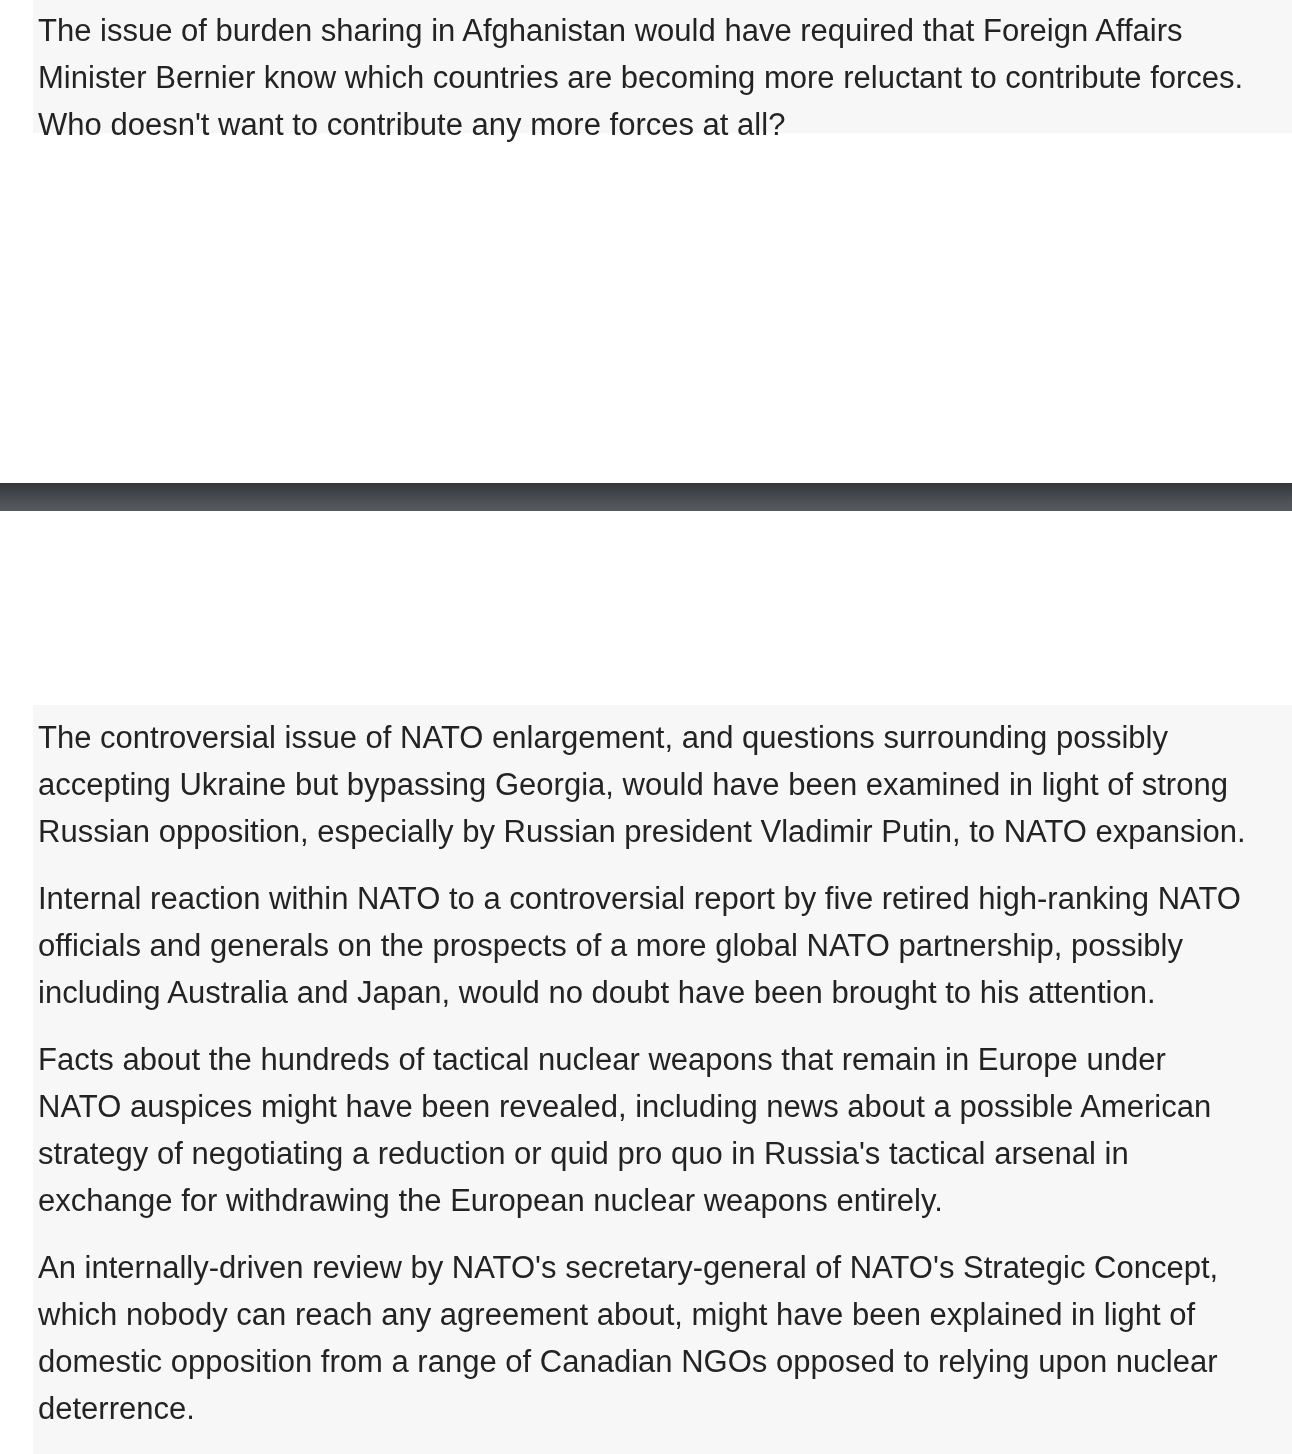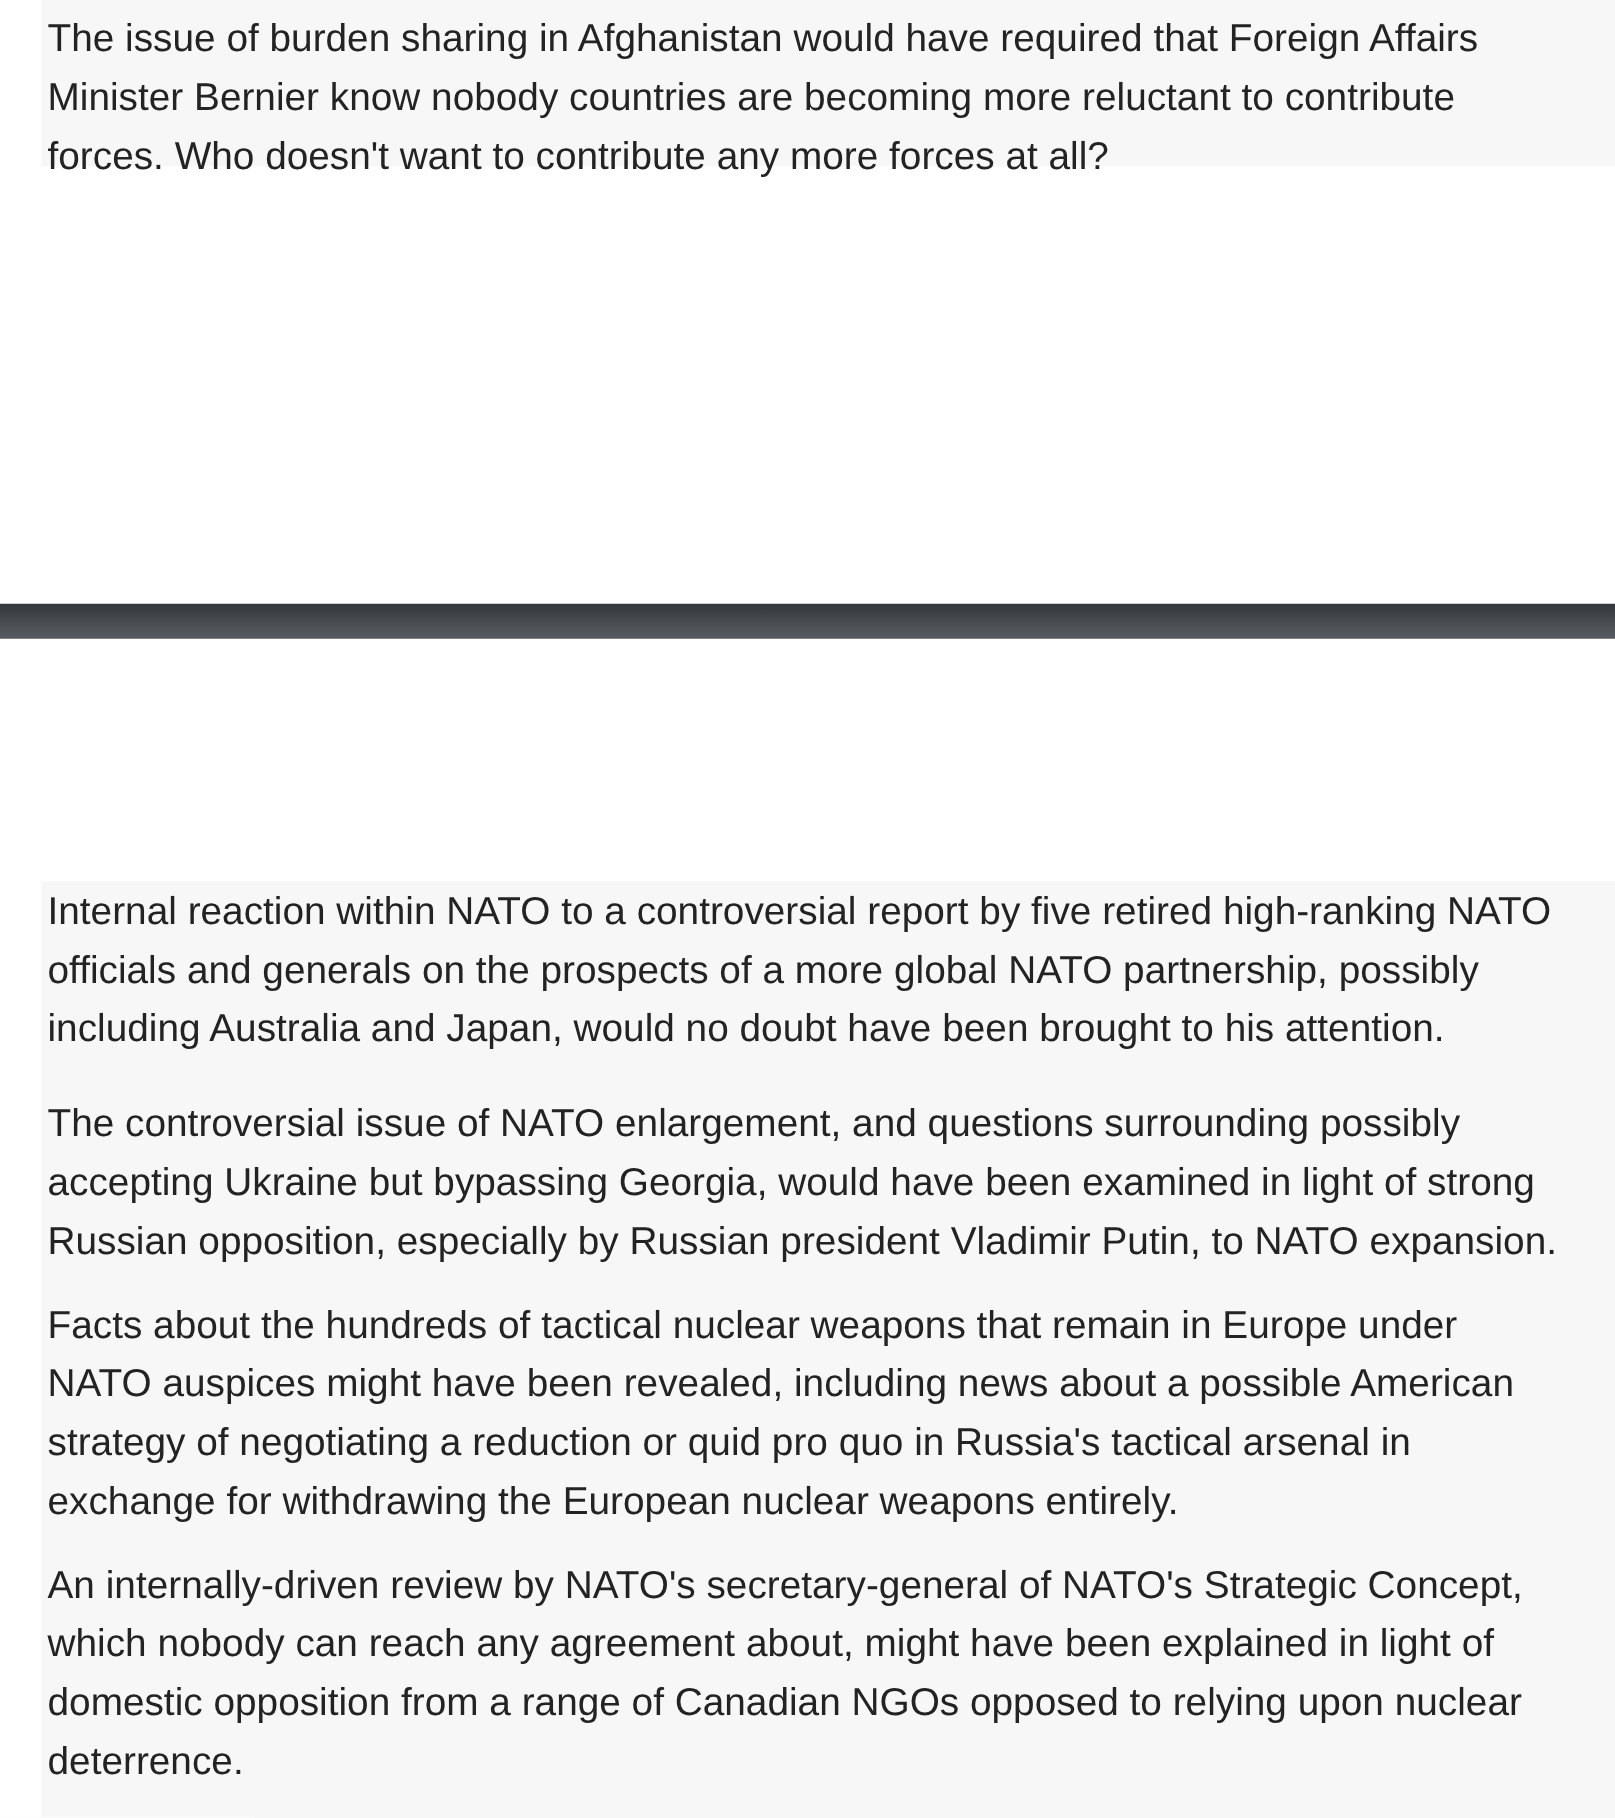--- a/index.html
+++ b/index.html
@@ -78,25 +78,25 @@
     height: 28px;
     background: linear-gradient(to bottom, #33373b 0%, #3e4246 28%, #4e5256 66%, #56595d 100%);
   }
 </style>
 </head>
 <body>
 
 <div class="page">
 
   <section class="content-block" id="block-top">
-    <p class="para">The issue of burden sharing in Afghanistan would have required that Foreign Affairs Minister Bernier know nobody countries are becoming more reluctant to contribute forces. Who doesn't want to contribute any more forces at all?</p>
+    <p class="para">The issue of burden sharing in Afghanistan would have required that Foreign Affairs Minister Bernier know which countries are becoming more reluctant to contribute forces. Who doesn't want to contribute any more forces at all?</p>
   </section>
 
   <div class="separator-bar"></div>
 
   <section class="content-block" id="block-bottom">
+    <p class="para para-list">The controversial issue of NATO enlargement, and questions surrounding possibly accepting Ukraine but bypassing Georgia, would have been examined in light of strong Russian opposition, especially by Russian president Vladimir Putin, to NATO expansion.</p>
     <p class="para">Internal reaction within NATO to a controversial report by five retired high-ranking NATO officials and generals on the prospects of a more global NATO partnership, possibly including Australia and Japan, would no doubt have been brought to his attention.</p>
-    <p class="para para-list">The controversial issue of NATO enlargement, and questions surrounding possibly accepting Ukraine but bypassing Georgia, would have been examined in light of strong Russian opposition, especially by Russian president Vladimir Putin, to NATO expansion.</p>
     <p class="para">Facts about the hundreds of tactical nuclear weapons that remain in Europe under NATO auspices might have been revealed, including news about a possible American strategy of negotiating a reduction or quid pro quo in Russia's tactical arsenal in exchange for withdrawing the European nuclear weapons entirely.</p>
     <p class="para">An internally-driven review by NATO's secretary-general of NATO's Strategic Concept, which nobody can reach any agreement about, might have been explained in light of domestic opposition from a range of Canadian NGOs opposed to relying upon nuclear deterrence.</p>
   </section>
 
 </div>
 
 </body></html>

